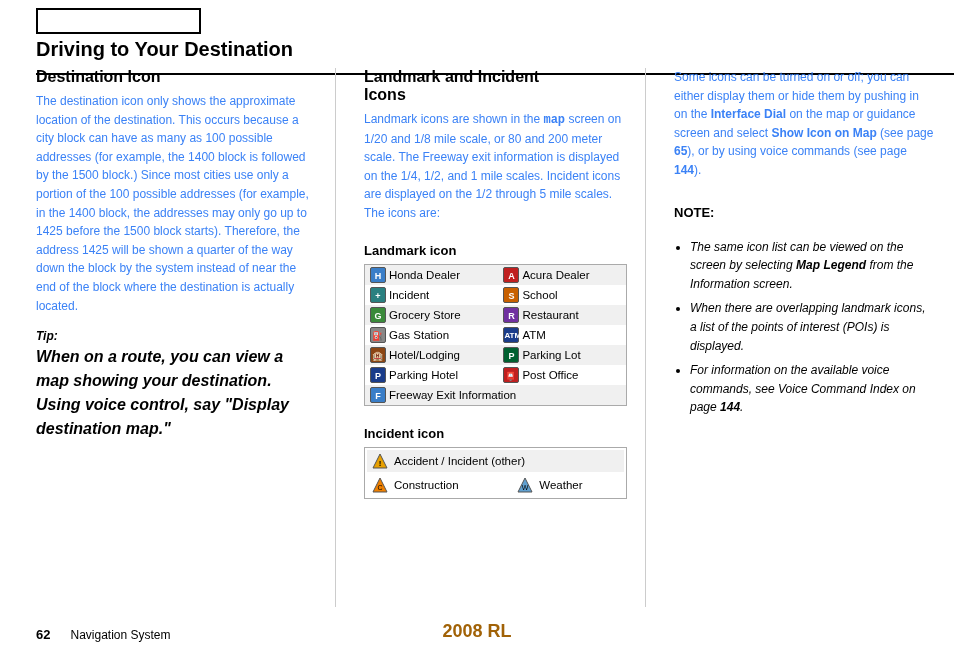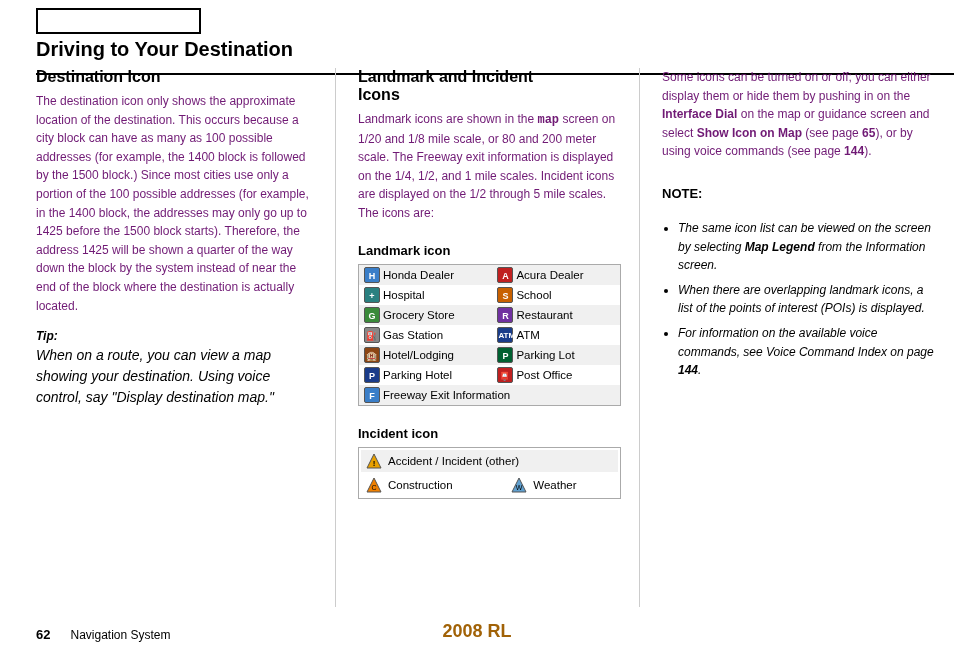--- a/index.html
+++ b/index.html
@@ -42,21 +42,21 @@
     }
 
     
     .columns {
       position: absolute;
       top: 68px;
       left: 36px;
       right: 20px;
       bottom: 45px;
       display: flex;
-      gap: 4px;
+      gap: 10px;
     }
 
     .col-left {
       width: 300px;
       padding-right: 18px;
       border-right: 1px solid #ccc;
     }
 
     .col-middle {
       width: 300px;
@@ -80,35 +80,36 @@
     .sub-heading {
       font-weight: bold;
       font-size: 13px;
       margin-top: 20px;
       margin-bottom: 6px;
     }
 
     .body-text {
       font-size: 12px;
       line-height: 1.55;
-      color: #701a75;
+      color: #3b82f6;
     }
 
     .tip-heading {
       font-style: italic;
       font-weight: bold;
       font-size: 12px;
       margin-top: 14px;
       margin-bottom: 2px;
     }
 
     .tip-text {
       font-style: italic;
-      font-size: 14px;
+      font-size: 16px;
       line-height: 1.5;
+      font-weight: bold;
     }
 
     
     .map-text {
       font-family: 'Courier New', Courier, monospace;
       font-weight: bold;
       font-size: 12px;
       text-align: right;
     }
 
@@ -284,21 +285,21 @@
               <div class="cell-with-icon">
                 <span class="icon-sq icon-red">A</span>
                 <span>Acura Dealer</span>
               </div>
             </td>
           </tr>
           <tr>
             <td>
               <div class="cell-with-icon">
                 <span class="icon-sq icon-teal">+</span>
-                <span>Hospital</span>
+                <span>Incident</span>
               </div>
             </td>
             <td>
               <div class="cell-with-icon">
                 <span class="icon-sq icon-orange">S</span>
                 <span>School</span>
               </div>
             </td>
           </tr>
           <tr>

